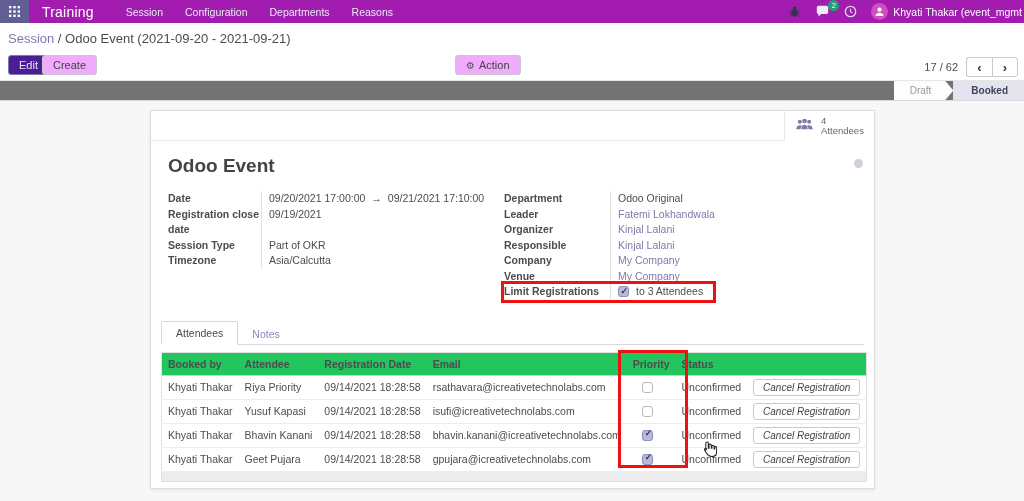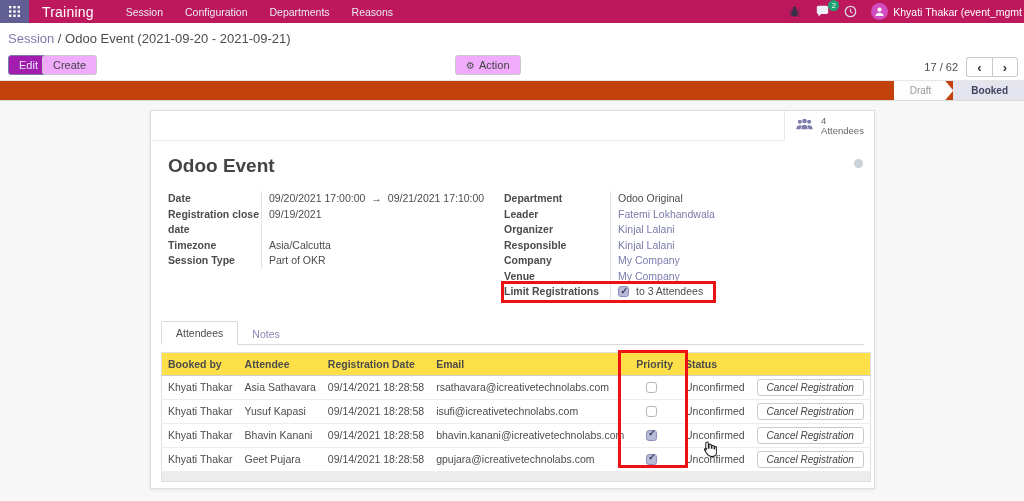--- a/index.html
+++ b/index.html
@@ -1,50 +1,50 @@
 <!DOCTYPE html>
 <html><head>
 <meta charset="utf-8">
 <style>
   * { margin:0; padding:0; box-sizing:border-box; }
   html,body { width:1024px; height:501px; }
   body { font-family:"Liberation Sans", sans-serif; background:#fff; position:relative; overflow:hidden; }
   .screen { position:absolute; inset:0; width:1024px; height:501px; background:#fff; }
 
   
-  .navbar { position:absolute; top:0; left:0; width:1024px; height:23px; background:#be185d; display:flex; align-items:center; color:#fff; }
+  .navbar { position:absolute; top:0; left:0; width:1024px; height:23px; background:#a21caf; display:flex; align-items:center; color:#fff; }
   .apps-btn { width:29px; height:23px; background:#605e92; display:flex; align-items:center; justify-content:center; cursor:pointer; flex:0 0 auto; }
   .app-name { font-size:14px; margin-left:13px; letter-spacing:.2px; }
   .nav-menus { display:flex; gap:22px; margin-left:32px; font-size:10.5px; color:#e9e9f5; }
   .nav-menus span { cursor:pointer; }
   .nav-right { margin-left:auto; display:flex; align-items:center; gap:14px; padding-right:2px; }
   .nav-icon { position:relative; display:flex; align-items:center; }
   .badge { position:absolute; top:-5px; right:-9px; background:#1da272; color:#fff; font-size:7.5px; min-width:11px; height:11px; border-radius:6px; display:flex; align-items:center; justify-content:center; padding:0 2px; }
   .user-menu { display:flex; align-items:center; gap:5px; white-space:nowrap; overflow:hidden; max-width:190px; }
   .avatar { width:17px; height:17px; border-radius:50%; background:#d14cc0; flex:0 0 auto; display:flex; align-items:center; justify-content:center; }
   .user-name { font-size:10.5px; color:#fff; }
 
   
   .breadcrumb { position:absolute; top:31px; left:8px; font-size:13px; color:#4c4c4c; }
   .breadcrumb .bc-link { color:#7c7bad; cursor:pointer; }
   .controls { position:absolute; top:55px; left:0; width:1024px; height:22px; }
   .btn { font-size:11px; border-radius:3px; border:1px solid #c9c9c9; background:#f0abfc; color:#444; padding:3px 10px; cursor:pointer; display:inline-flex; align-items:center; gap:4px; }
-  .btn-edit { position:absolute; left:8px; top:0; background:#a21caf; border-color:#7c7bad; color:#e8e8f4;text-align:right; }
+  .btn-edit { position:absolute; left:8px; top:0; background:#4c1d95; border-color:#7c7bad; color:#e8e8f4;text-align:right; }
   .btn-create { position:absolute; left:42px; top:0; }
   .btn-action { position:absolute; left:455px; top:0; }
   .gear { font-family:"DejaVu Sans", sans-serif; font-size:10px; color:#555; }
   .pager { position:absolute; right:6px; top:2px; display:flex; align-items:center; gap:8px; }
   .pager-count { font-size:11px; color:#4c4c4c; }
   .pager-btns { display:flex; }
   .pager-btn { width:26px; height:20px; border:1px solid #c9c9c9; background:#fff; display:flex; align-items:center; justify-content:center; font-size:13px; font-weight:bold; color:#333; cursor:pointer; }
   .pager-btn.prev { border-right:none; border-radius:3px 0 0 3px; }
   .pager-btn.next { border-radius:0 3px 3px 0; }
 
   
-  .statusbar { position:absolute; top:80px; left:0; width:1024px; height:21px; background:#c2410c; border-top:1px solid #e6e6e6; border-bottom:1px solid #d9d9d9; display:flex; justify-content:flex-end; }
+  .statusbar { position:absolute; top:80px; left:0; width:1024px; height:21px; background:#737373; border-top:1px solid #e6e6e6; border-bottom:1px solid #d9d9d9; display:flex; justify-content:flex-end; }
   .status-step { font-size:10px; line-height:19px; padding:0 16px; color:#9a9a9a; cursor:pointer; }
   .status-step.draft { background:#fdfdfd; clip-path:polygon(0 0, calc(100% - 8px) 0, 100% 50%, calc(100% - 8px) 100%, 0 100%); padding-right:22px; }
   .status-step.active { background:#e4e4ee; color:#41415f; font-weight:bold; padding-left:18px; }
 
   
   .content { position:absolute; top:101px; left:0; width:1024px; height:400px; background:#f7f7f8; }
   .card { position:absolute; left:150px; top:9px; width:725px; height:379px; background:#fff; border:1px solid #ddd; box-shadow:0 1px 3px rgba(0,0,0,.08); }
   .card-topbar { height:30px; border-bottom:1px solid #e8e8e8; position:relative; }
   .stat-button { position:absolute; right:0; top:0; width:90px; height:30px; border-left:1px solid #e8e8e8; display:flex; align-items:center; justify-content:center; gap:7px; cursor:pointer; background:#fff; }
   .stat-text { display:flex; flex-direction:column; line-height:10px; }
@@ -70,21 +70,21 @@
   .checkbox.checked::after { content:"✓"; position:absolute; left:1.5px; top:-3px; font-size:9px; color:#2f2f55; font-weight:bold; }
 
   
   .tabs { display:flex; margin:21px 0 0 0; border-bottom:1px solid #d9d9d9; align-items:flex-end; }
   .tab { font-size:10.5px; padding:5px 14px; cursor:pointer; color:#8a89b5; margin-bottom:-1px; }
   .tab.active { color:#4c4c4c; background:#fff; border:1px solid #d9d9d9; border-bottom:1px solid #fff; border-radius:2px 2px 0 0; }
 
   
   .table-wrap { position:relative; margin-top:7px; }
   table { width:100%; border-collapse:collapse; border:1px solid #e0e0e0; }
-  th { background:#fde047; font-size:10.5px; font-weight:bold; color:#4c4c4c; text-align:left; padding:5px 6px; border-bottom:1px solid #cfcfcf; }
+  th { background:#22c55e; font-size:10.5px; font-weight:bold; color:#4c4c4c; text-align:left; padding:5px 6px; border-bottom:1px solid #cfcfcf; }
   td { font-size:10.5px; color:#4c4c4c; padding:3px 6px; border-bottom:1px solid #ededed; white-space:nowrap; overflow:hidden; height:19px; }
   th.center, td.center { text-align:center; }
   .cancel-btn { font-size:10px; border:1px solid #c9c9c9; border-radius:3px; background:#fff; color:#444; padding:2px 9px; cursor:pointer; white-space:nowrap;font-style:italic; }
   tr.filler td { height:10px; background:#ececec; padding:0; border-bottom:none; }
   .col-priority-box { position:absolute; left:457px; top:-2px; width:70px; height:118px; border:3px solid #ee1111; pointer-events:none; }
 
   .hand-cursor { position:absolute; left:701px; top:440px; width:16px; height:18px; z-index:50; pointer-events:none; }
 </style>
 </head>
 <body>
@@ -214,26 +214,26 @@
           <div class="fcol fcol-left">
             <div class="frow">
               <span class="flabel">Date</span>
               <span class="fvalue"><span>09/20/2021 17:00:00</span><span class="arrow">→</span><span>09/21/2021 17:10:00</span></span>
             </div>
             <div class="frow">
               <span class="flabel">Registration close date</span>
               <span class="fvalue">09/19/2021</span>
             </div>
             <div class="frow">
+              <span class="flabel">Session Type</span>
+              <span class="fvalue">Part of OKR</span>
+            </div>
+            <div class="frow">
               <span class="flabel">Timezone</span>
               <span class="fvalue">Asia/Calcutta</span>
-            </div>
-            <div class="frow">
-              <span class="flabel">Session Type</span>
-              <span class="fvalue">Part of OKR</span>
             </div>
           </div>
 
           <div class="fcol fcol-right">
             <div class="frow">
               <span class="flabel">Department</span>
               <span class="fvalue">Odoo Original</span>
             </div>
             <div class="frow">
               <span class="flabel">Leader</span>
@@ -285,21 +285,21 @@
                 <th>Registration Date</th>
                 <th>Email</th>
                 <th class="center">Priority</th>
                 <th>Status</th>
                 <th></th>
               </tr>
             </thead>
             <tbody>
               <tr>
                 <td>Khyati Thakar</td>
-                <td>Asia Sathavara</td>
+                <td>Riya Priority</td>
                 <td>09/14/2021 18:28:58</td>
                 <td>rsathavara@icreativetechnolabs.com</td>
                 <td class="center"><span class="checkbox"></span></td>
                 <td>Unconfirmed</td>
                 <td><button class="cancel-btn">Cancel Registration</button></td>
               </tr>
               <tr>
                 <td>Khyati Thakar</td>
                 <td>Yusuf Kapasi</td>
                 <td>09/14/2021 18:28:58</td>

